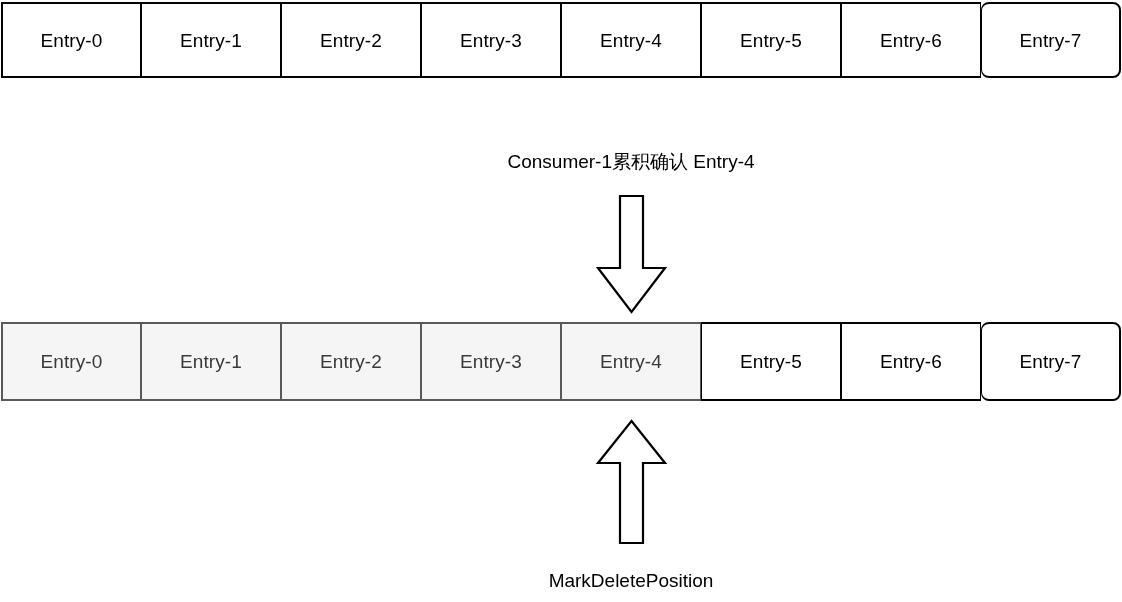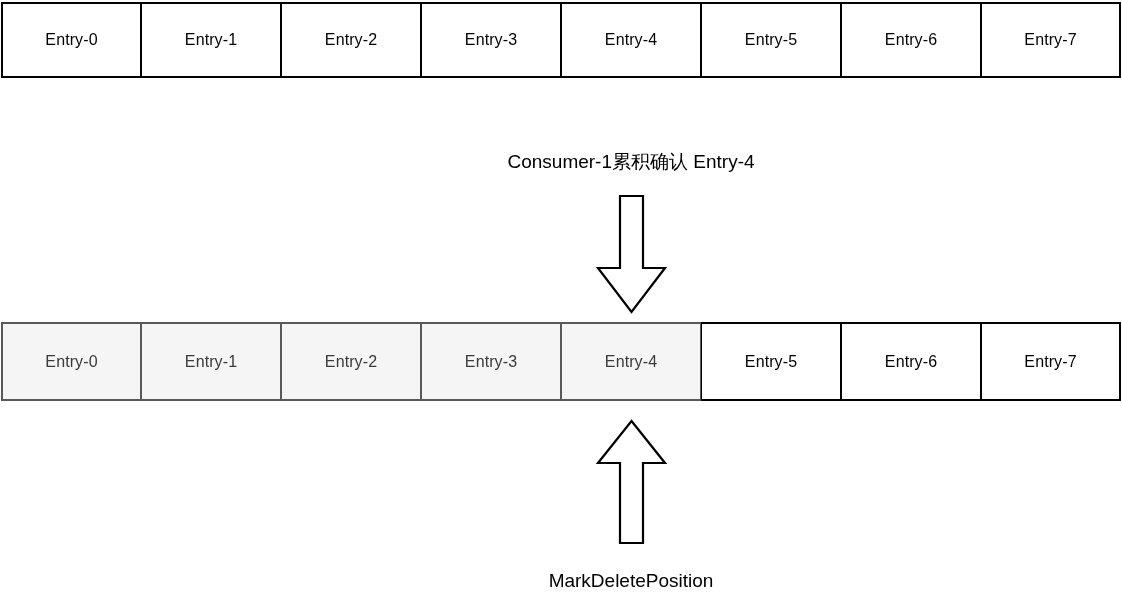--- a/index.html
+++ b/index.html
@@ -42,39 +42,40 @@
     height: 79px;
   }
 
   .entry-cell {
     box-sizing: border-box;
     width: 140px;
     height: 100%;
     display: flex;
     align-items: center;
     justify-content: center;
-    font-size: 16px;
+    font-size: 19px;
     line-height: 1;
     letter-spacing: 0.1px;
     white-space: nowrap;
   }
 
   
   .entry-cell.state-active {
     background: #ffffff;
     color: #000000;
     border: 2px solid #000000;
     border-right-width: 1px;
     border-left-width: 1px;
   }
   .entry-cell.state-active.edge-first {
     border-left-width: 2px;
   }
   .entry-cell.state-active.edge-last {
     border-right-width: 2px;
+    border-radius: 8px;
   }
 
   
   .entry-cell.state-acked {
     background: #f5f5f5;
     color: #3a3a3a;
     border: 2px solid #595959;
     border-right-width: 1px;
     border-left-width: 1px;
   }

